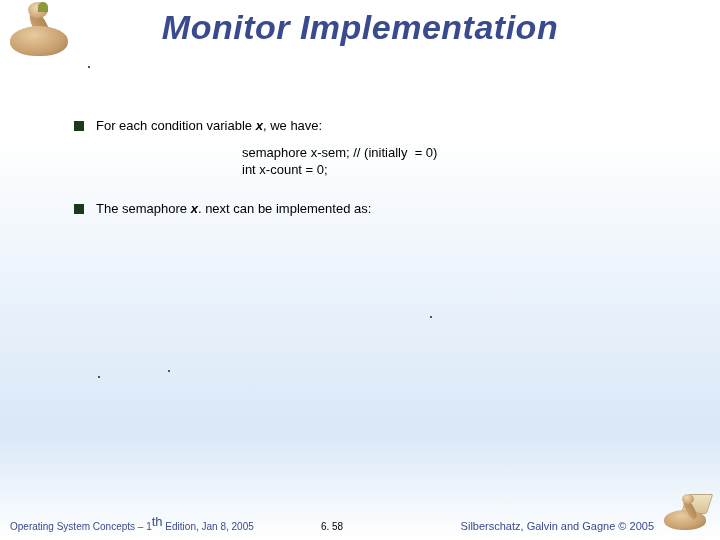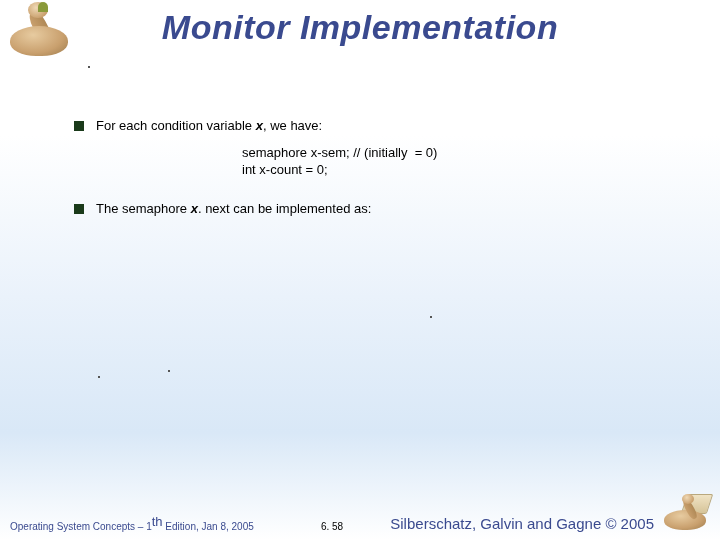--- a/index.html
+++ b/index.html
@@ -97,21 +97,21 @@
     font-size: 10px;
   }
   .foot-left { color: #3a4a8f; }
   .sup { font-size: 13px; vertical-align: super; }
   .foot-center {
     position: absolute;
     left: 50%;
     transform: translateX(-50%);
     color: #000;
   }
-  .foot-right { color: #3a4a8f; font-size: 15px; padding-left: 33px; }
+  .foot-right { color: #3a4a8f; font-size: 11px; padding-left: 33px; }
   .bg-dot {
     position: absolute;
     width: 2px; height: 2px;
     background: #555;
   }
 </style>
 </head>
 <body>
 
 <div class="logo-top">

